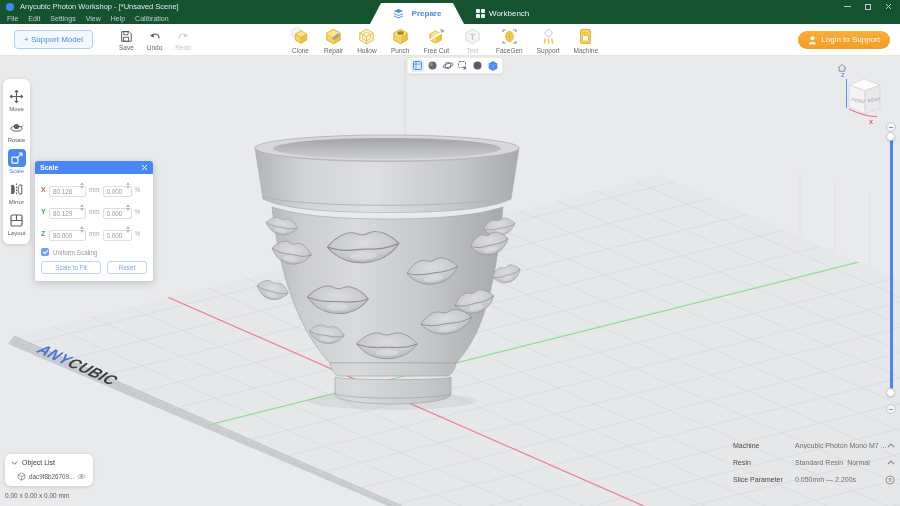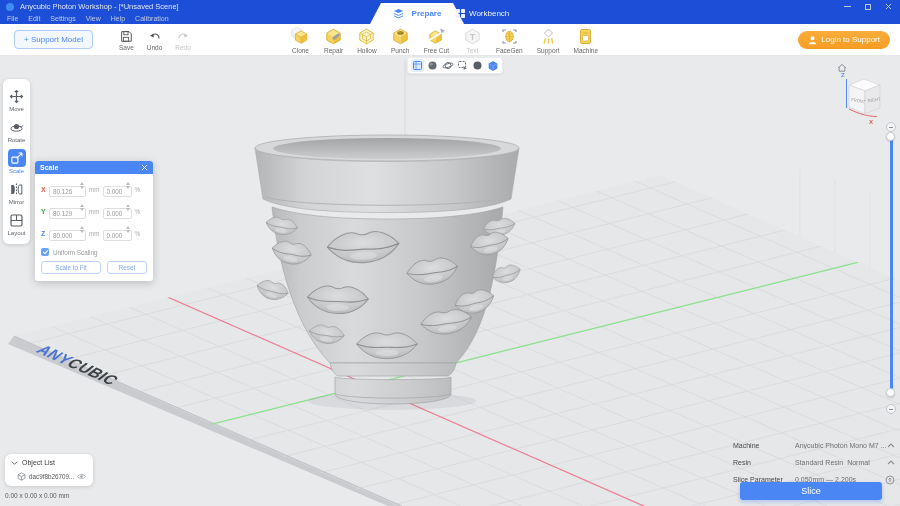--- a/index.html
+++ b/index.html
@@ -1,31 +1,31 @@
 <!DOCTYPE html>
 <html><head>
 <meta charset="utf-8">
 <style>
   * { box-sizing: border-box; margin: 0; padding: 0; }
   html,body { width:900px; height:506px; overflow:hidden; font-family:"Liberation Sans",sans-serif; background:#e9eaec; }
   
-  .topbar { position:relative; height:24px; background:#1d4ed8; z-index:30; }
+  .topbar { position:relative; height:24px; background:#14532d; z-index:30; }
   .titlerow { height:13px; display:flex; align-items:center; }
   .logo-dot { width:8px; height:8px; border-radius:50%; background:#3f8cf3; margin-left:6px; }
   .title-text { font-size:7.5px; color:#dfe5ee; margin-left:6px; white-space:nowrap; }
   .win-controls { position:absolute; right:8px; top:0; height:13px; display:flex; align-items:center; gap:14px; }
   .win-min { width:7px; height:1px; background:#c2cad8; }
   .win-max { width:6px; height:6px; border:1px solid #c2cad8; }
   .menurow { height:11px; display:flex; align-items:center; gap:10px; padding-left:7px; }
   .menu-item { font-size:7px; color:#c3cbd9; cursor:default; }
   .tab-prepare { position:absolute; left:370px; top:3px; width:94px; height:21px; background:#fff;
     clip-path:polygon(11px 0, calc(100% - 11px) 0, 100% 100%, 0 100%);
     display:flex; align-items:center; justify-content:center; gap:8px; }
   .tab-prepare .lbl { font-size:8px; font-weight:bold; color:#4a87f5; }
-  .tab-workbench { position:absolute; left:456px; top:3px; height:21px; display:flex; align-items:center; gap:4px; }
+  .tab-workbench { position:absolute; left:476px; top:3px; height:21px; display:flex; align-items:center; gap:4px; }
   .tab-workbench .lbl { font-size:8px; color:#eef2f8; }
   
   .toolbar { position:relative; height:32px; background:#fff; border-bottom:1px solid #e6e6e6; display:flex; align-items:center; z-index:20; }
   .import-btn { margin-left:14px; height:19px; padding:0 9px; border:1px solid #aecdf8; border-radius:4px; background:#f3f8ff; color:#4a87f5; font-size:8px; display:flex; align-items:center; cursor:pointer; }
   .file-group { display:flex; gap:13px; margin-left:26px; }
   .tcol { display:flex; flex-direction:column; align-items:center; cursor:pointer; }
   .tcol .lbl { font-size:6.5px; color:#666; margin-top:1px; white-space:nowrap; }
   .tcol.disabled .lbl { color:#c4c4c4; }
   .tools-group { position:absolute; left:291px; top:3px; display:flex; gap:14px; }
   .login-btn { position:absolute; right:10px; height:18px; padding:0 10px; border-radius:12px; background:linear-gradient(#f9ae3a,#f69c22); color:#fff; font-size:8px; display:flex; align-items:center; gap:4px; cursor:pointer; border:none; }
@@ -615,15 +615,14 @@
     </div>
     <div class="set-row">
       <span class="lbl">Slice Parameter</span>
       <span class="val">0.050mm — 2.200s</span>
       <svg width="10" height="10" viewBox="0 0 10 10">
         <circle cx="5" cy="5" r="4" fill="none" stroke="#8d8d8d" stroke-width="0.9"></circle>
         <path d="M5,7 V3.2 M3.6,4.4 L5,3 L6.4,4.4" fill="none" stroke="#8d8d8d" stroke-width="0.9"></path>
       </svg>
     </div>
   </div>
-  <button class="slice-btn">Slice</button>
 
 </div>
 
 </body></html>

